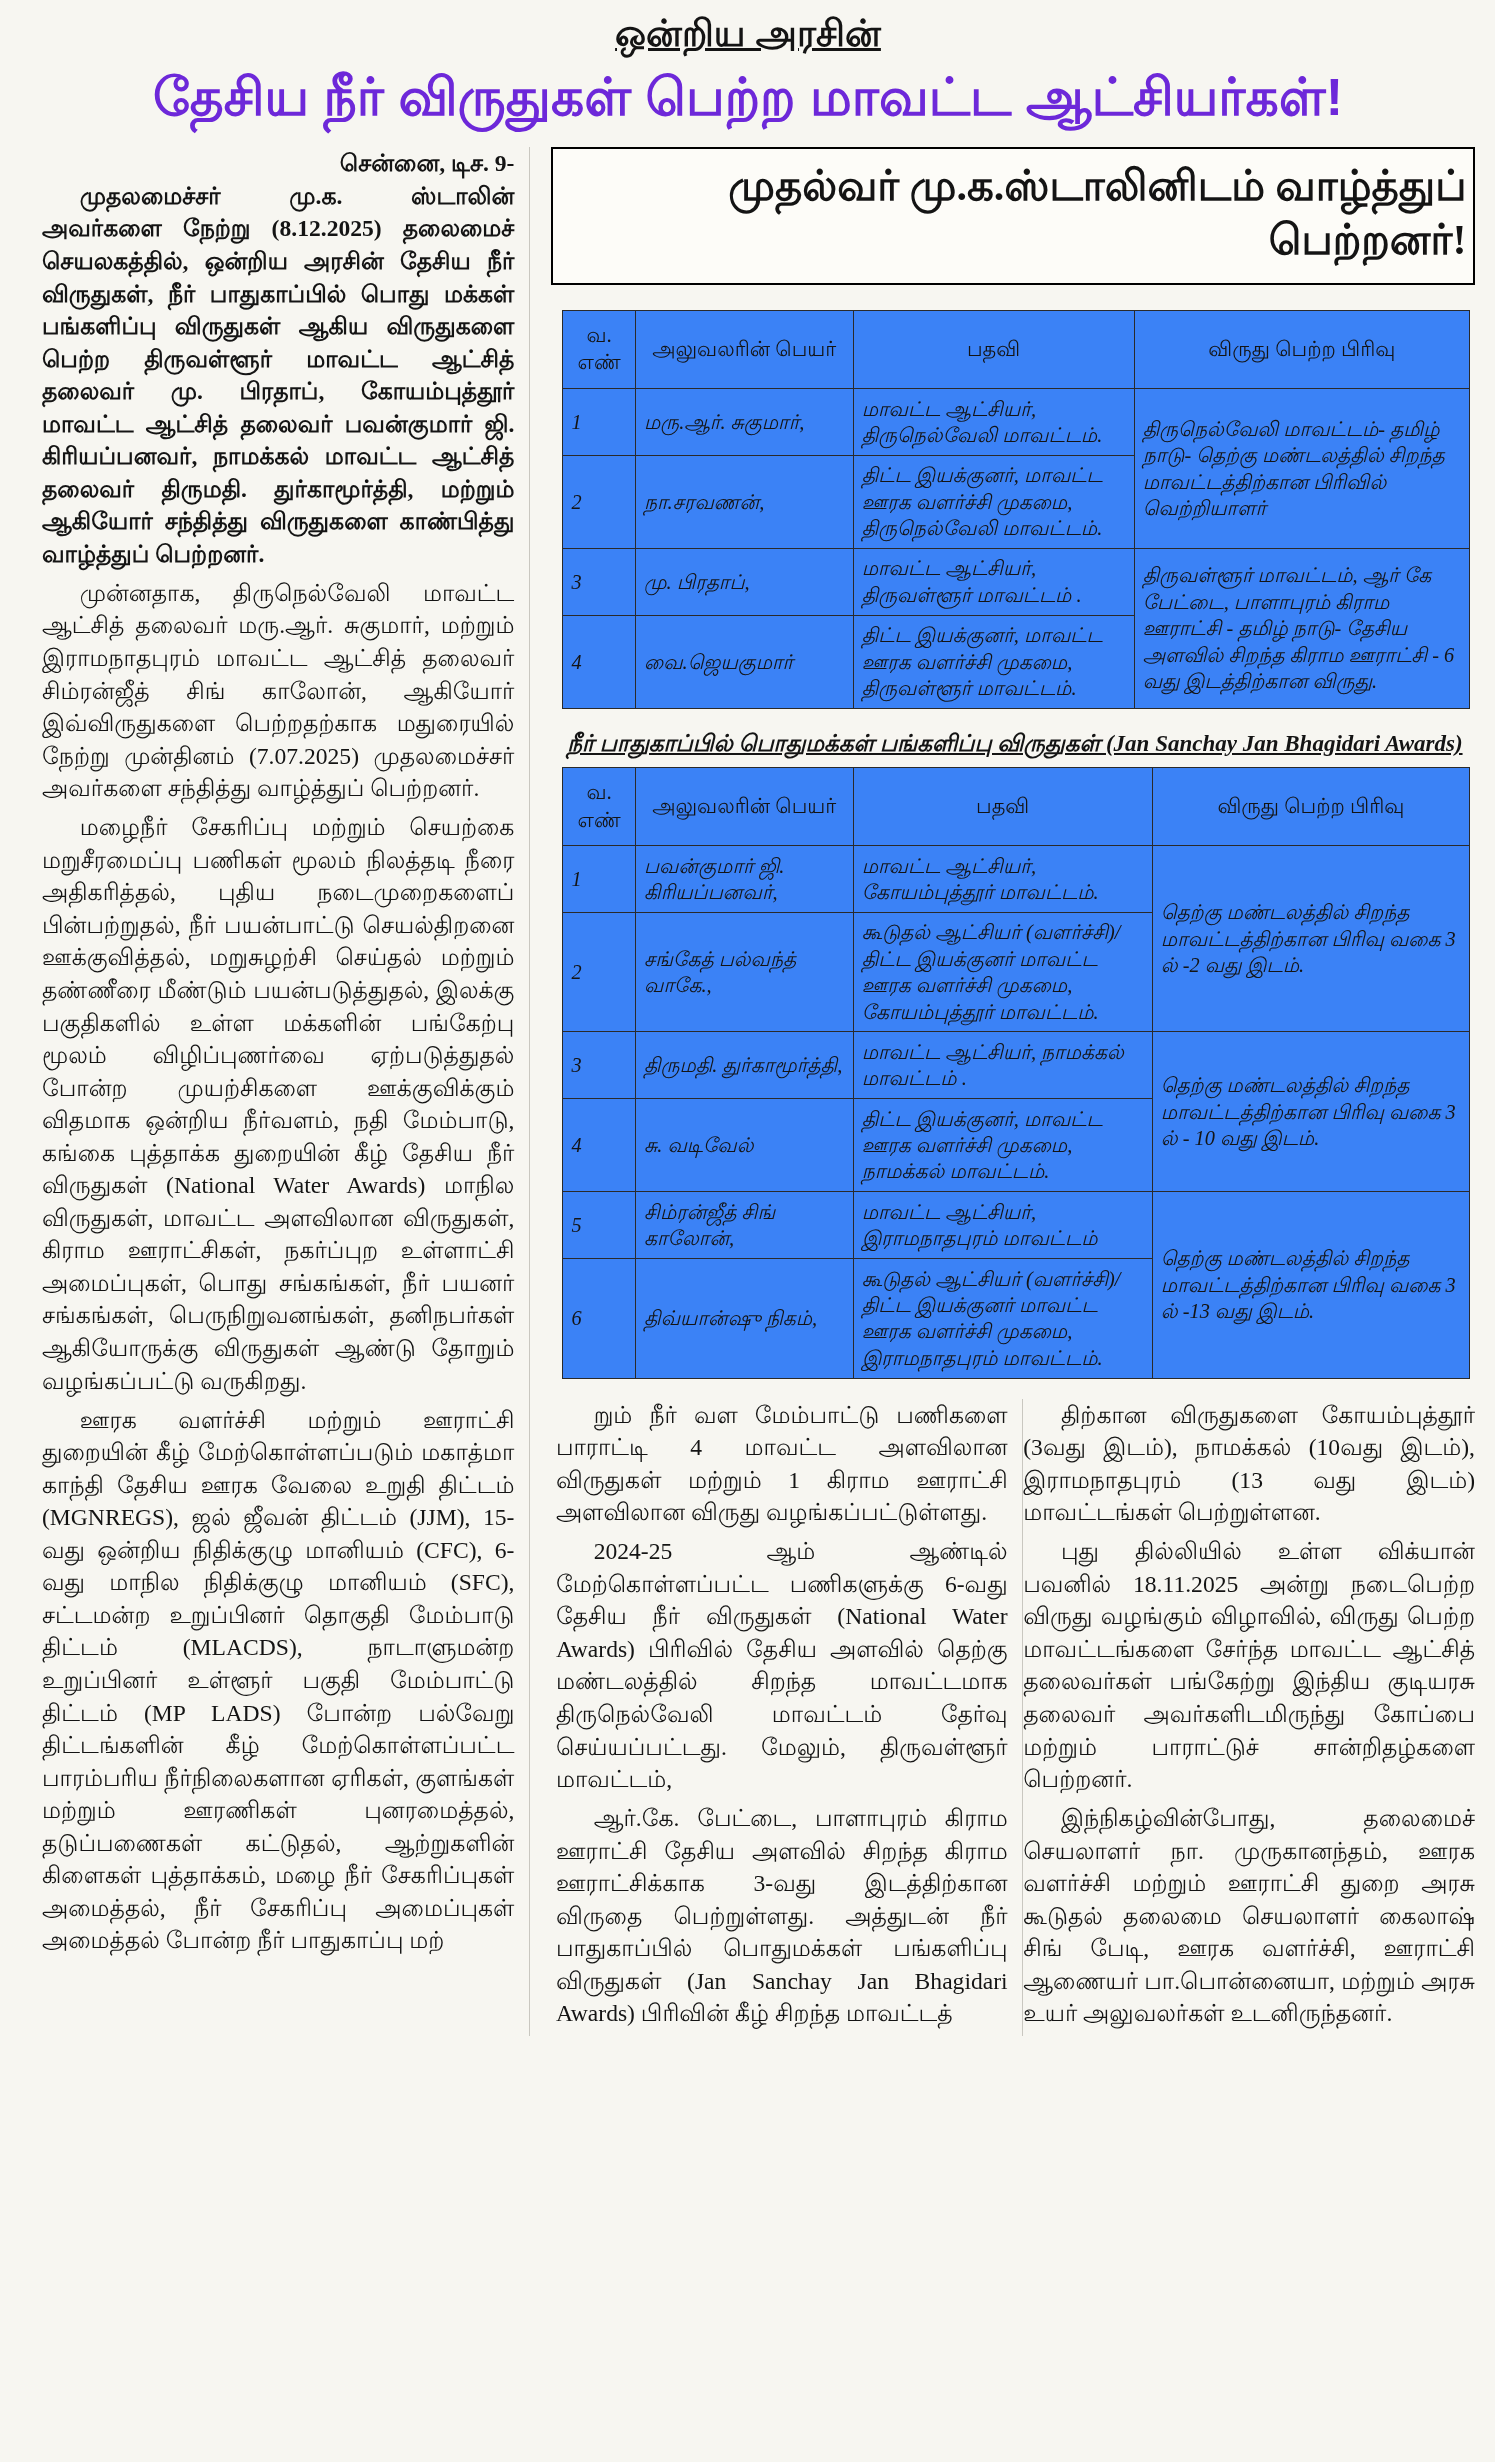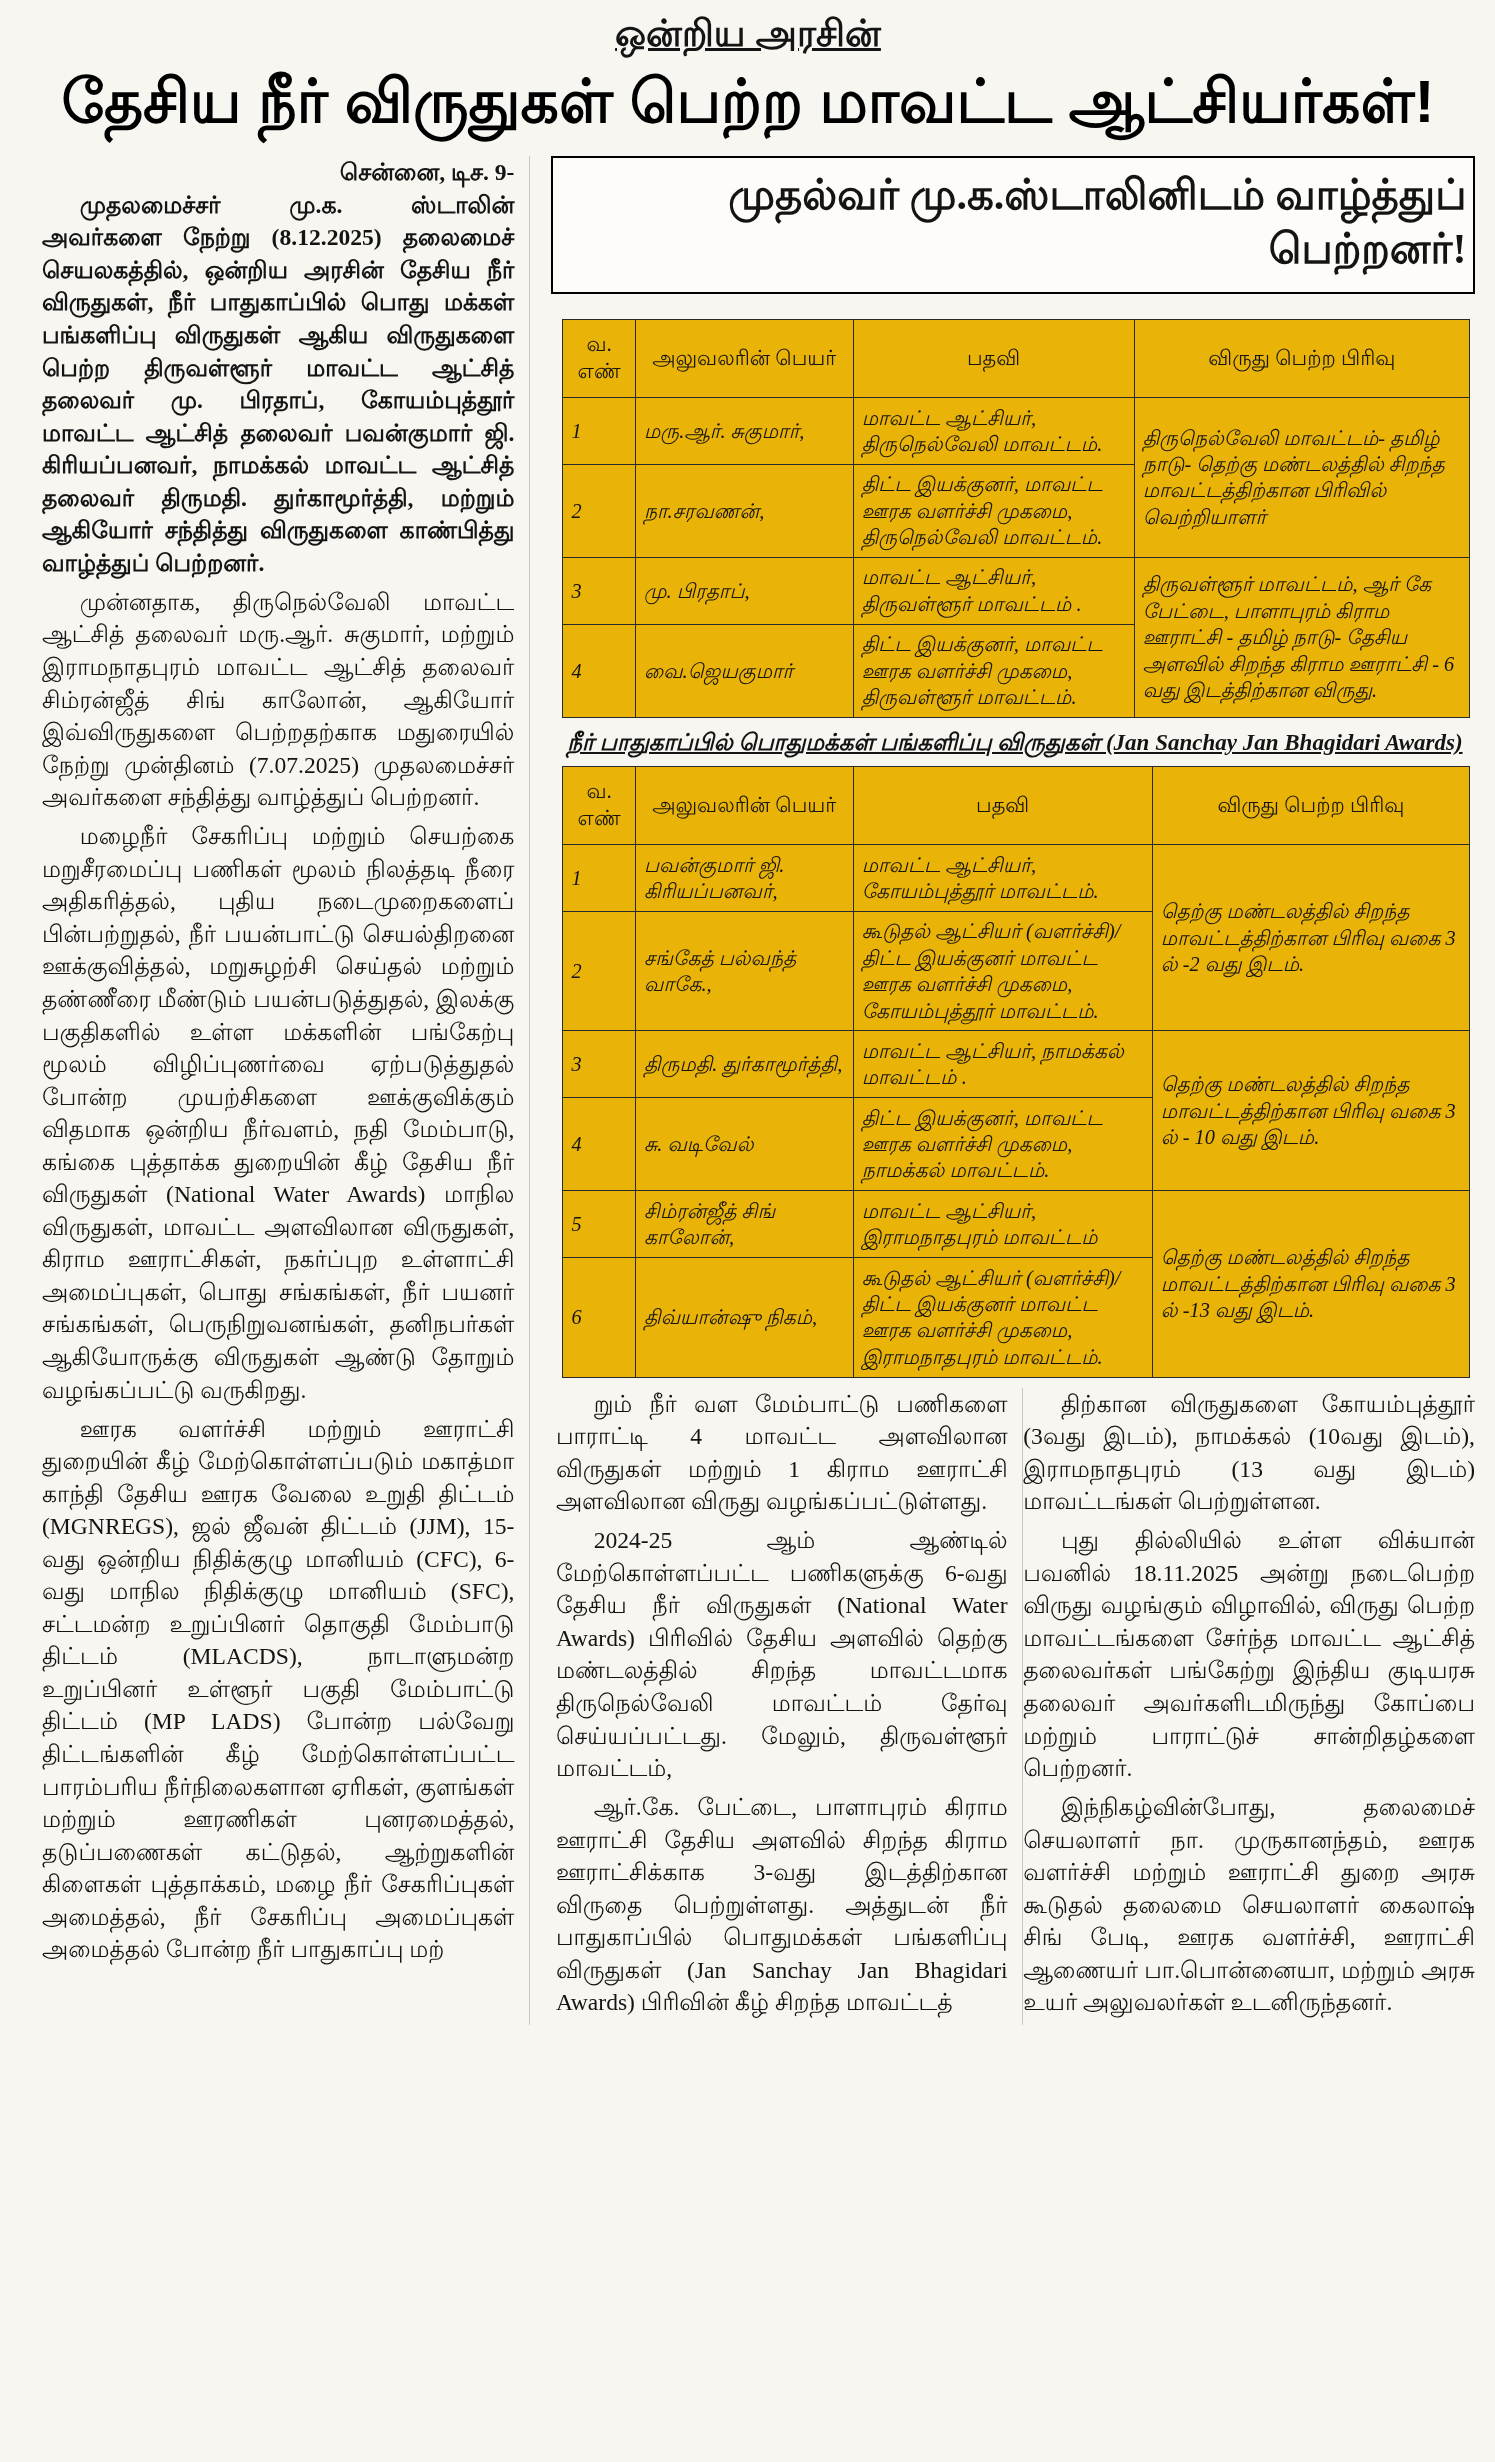--- a/index.html
+++ b/index.html
@@ -19,24 +19,24 @@
     font-family: "Liberation Sans", sans-serif;
     font-weight: bold;
     font-size: 37px;
     text-decoration: underline;
     margin-bottom: 8.1px;
   }
   .headline {
     text-align: center;
     font-family: "Liberation Sans", sans-serif;
     font-weight: 900;
-    font-size: 60px;
+    font-size: 52px;
     line-height: 1.12;
     letter-spacing: 0px;
-    color: #000000;
+    color: #6d28d9;
     margin-bottom: 21px;
   }
 
   
   .content { display: flex; gap: 21px; align-items: stretch; }
   .left-col {
     flex: 0 0 488px;
     width: 488px;
     font-size: 23.6px;
     line-height: 1.38;
@@ -71,22 +71,22 @@
     font-size: 23px;
     margin: 4.9px 0 8.1px 4.9px;
     line-height: 1.3;
   }
   table.awards {
     width: 100%;
     border-collapse: collapse;
     table-layout: fixed;
     font-size: 20.3px;
     line-height: 1.3;
-    margin-bottom: 10px;
-    background: #eab308;
+    margin-bottom: 20px;
+    background: #3b82f6;
   }
   table.awards th, table.awards td {
     border: 1.6px solid #2a2a2a;
     padding: 6.5px 8.1px;
     vertical-align: middle;
     overflow-wrap: break-word;
   }
   table.awards th {
     text-align: center;
     font-weight: normal;

